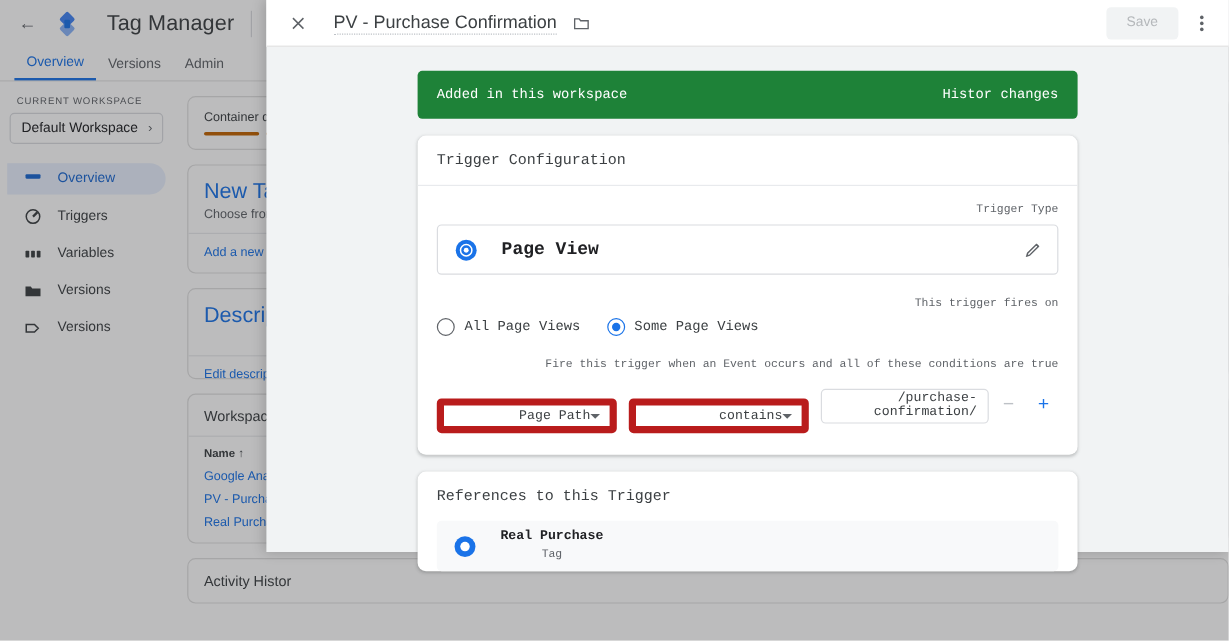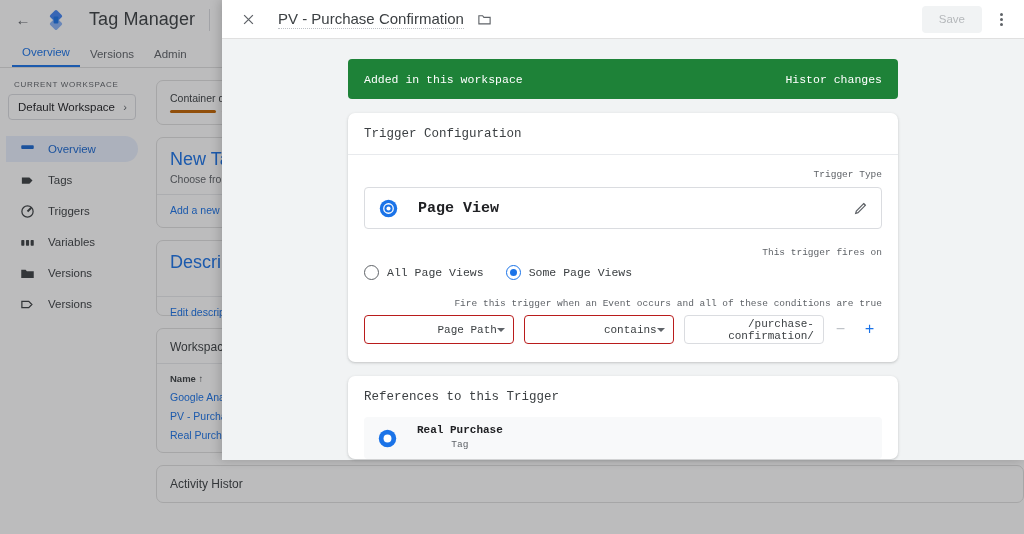--- a/index.html
+++ b/index.html
@@ -184,22 +184,22 @@
   .radio.sel .ring::after {
     content: ''; position: absolute; left: 50%; top: 50%;
     width: 7px; height: 7px; margin: -3.5px 0 0 -3.5px;
     background: #1a73e8; border-radius: 50%;
   }
   .radio .rl { margin-left: 8px; font-size: 11.5px; color: #3c4043; }
 
   .cond-label { font-size: 9.5px; color: #5f6368; margin: 18px 0 6px 0; }
   .cond-row { display: flex; align-items: center; }
   .sel-box {
-    height: 29px; border: 1px solid #b91c1c; border-radius: 4px;
-    display: flex; align-items: center; padding: 0 8px 0 10px; background: #fff;
+    height: 29px; border: 6px solid #b91c1c; border-radius: 4px;
+    display: flex; align-items: center; padding: 0 8px 0 10px; background: #fff; margin-top: 17px;
   }
   .sel-box .v { font-size: 11px; color: #3c4043; flex: 1; }
   .caret {
     width: 0; height: 0; border-left: 4px solid transparent;
     border-right: 4px solid transparent; border-top: 4.5px solid #5f6368;
   }
   .sel-1 { width: 155px; }
   .sel-2 { width: 155px; margin-left: 10px; }
   .txt-box {
     width: 145px; height: 29px; margin-left: 10px;
@@ -261,28 +261,20 @@
 
       <div class="nav">
         <div class="nav-item active">
           <span class="ico">
             <svg width="15" height="15" viewBox="0 0 24 24" fill="currentColor">
                 <rect x="2" y="5" width="20" height="6" rx="1.5"></rect>
                 <rect x="2" y="13" width="20" height="6" rx="1.5" opacity=".0"></rect>
               </svg>
           </span>
           <span class="lb">Overview</span>
-        </div>
-        <div class="nav-item">
-          <span class="ico">
-            <svg width="15" height="15" viewBox="0 0 24 24" fill="currentColor">
-                <path d="M3 7h12l5 5-5 5H3z"></path>
-              </svg>
-          </span>
-          <span class="lb">Tags</span>
         </div>
         <div class="nav-item">
           <span class="ico">
             <svg width="15" height="15" viewBox="0 0 24 24" fill="none" stroke="currentColor" stroke-width="2">
                 <circle cx="12" cy="12" r="9"></circle>
                 <path d="M12 12 L18 6" stroke-width="3"></path>
               </svg>
           </span>
           <span class="lb">Triggers</span>
         </div>

